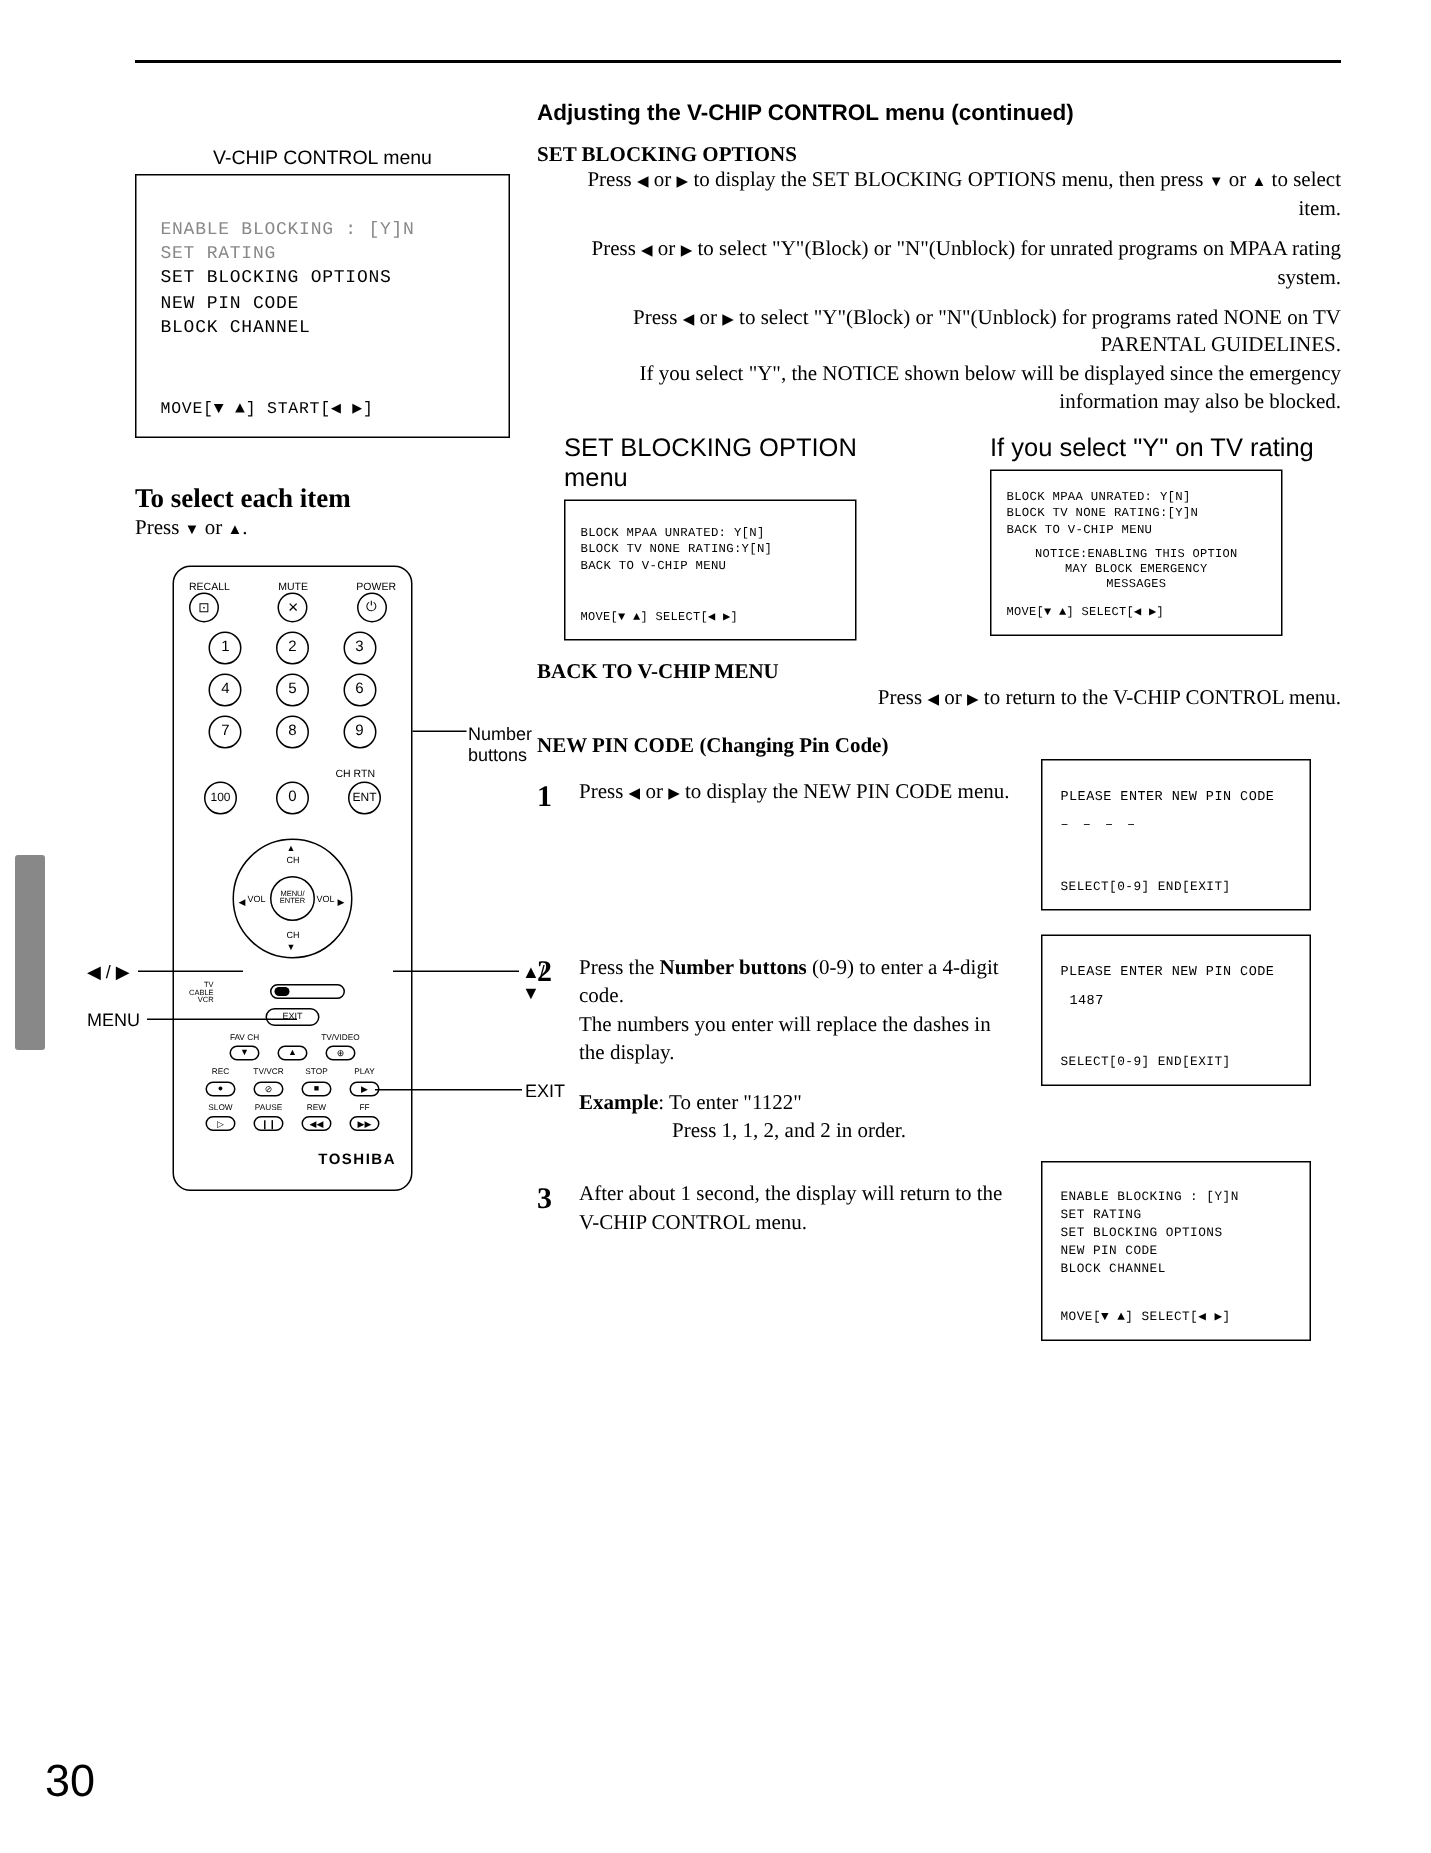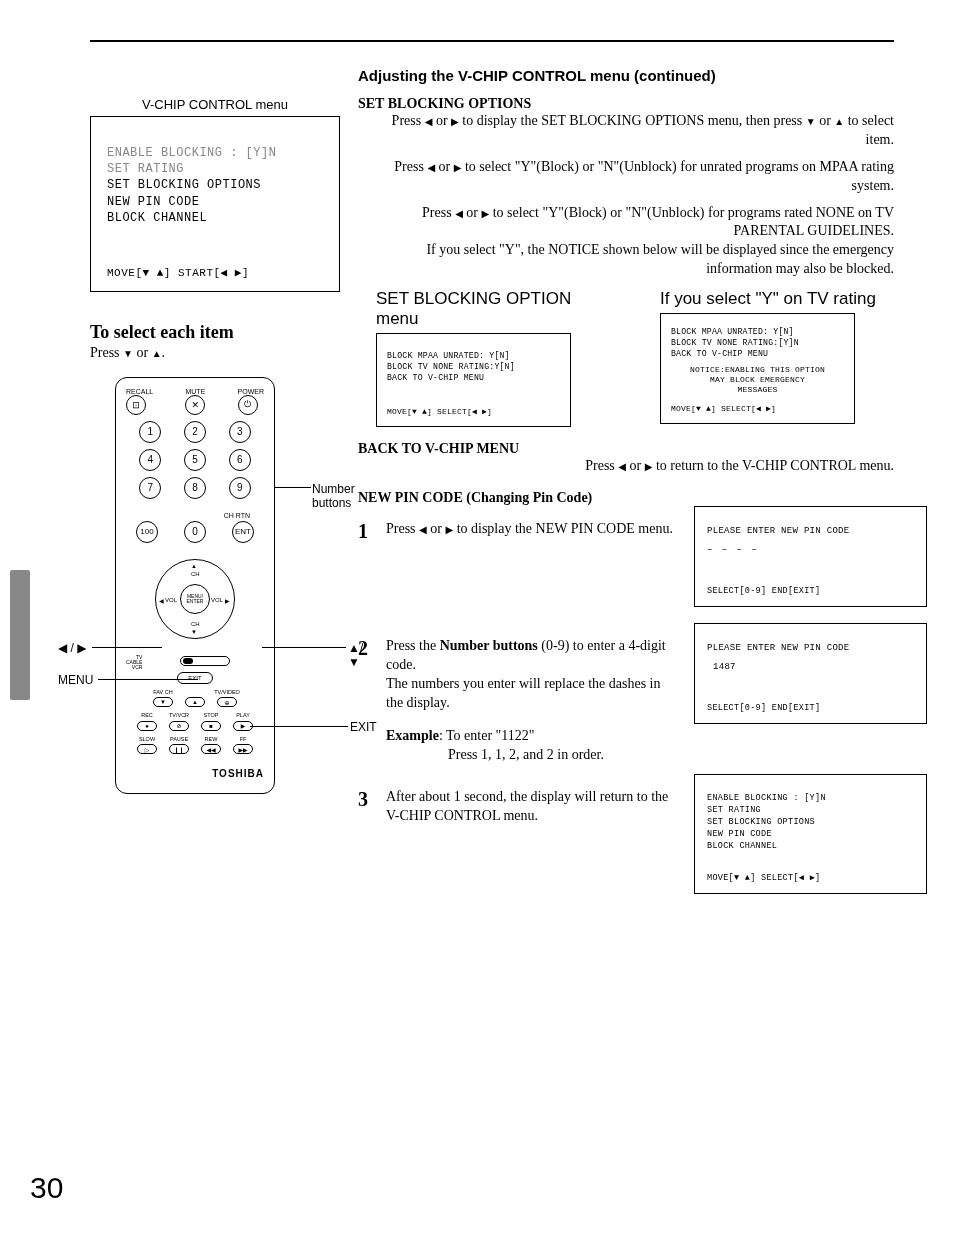--- a/index.html
+++ b/index.html
@@ -80,21 +80,21 @@
     width: 195px;
   }
   .osd-small .footer { margin-top: 24px; font-size: 8px; }
   .osd-med {
     border: 1px solid #000;
     padding: 18px 12px 8px 12px;
     font-family: "Courier New", monospace;
     font-size: 9px;
     letter-spacing: 0.3px;
     line-height: 1.4;
-    width: 233px;
+    width: 180px;
     margin-bottom: 16px;
   }
   .osd-med .footer { margin-top: 30px; font-size: 8.5px; }
   .sel-heading {
     font-weight: bold;
     margin: 30px 0 2px 0;
     font-size: 18px;
   }
   .sel-body { font-size: 14px; margin-bottom: 10px; }
   .tri { font-family: Arial, sans-serif; font-size: 10px; display: inline-block; vertical-align: 0px;}

